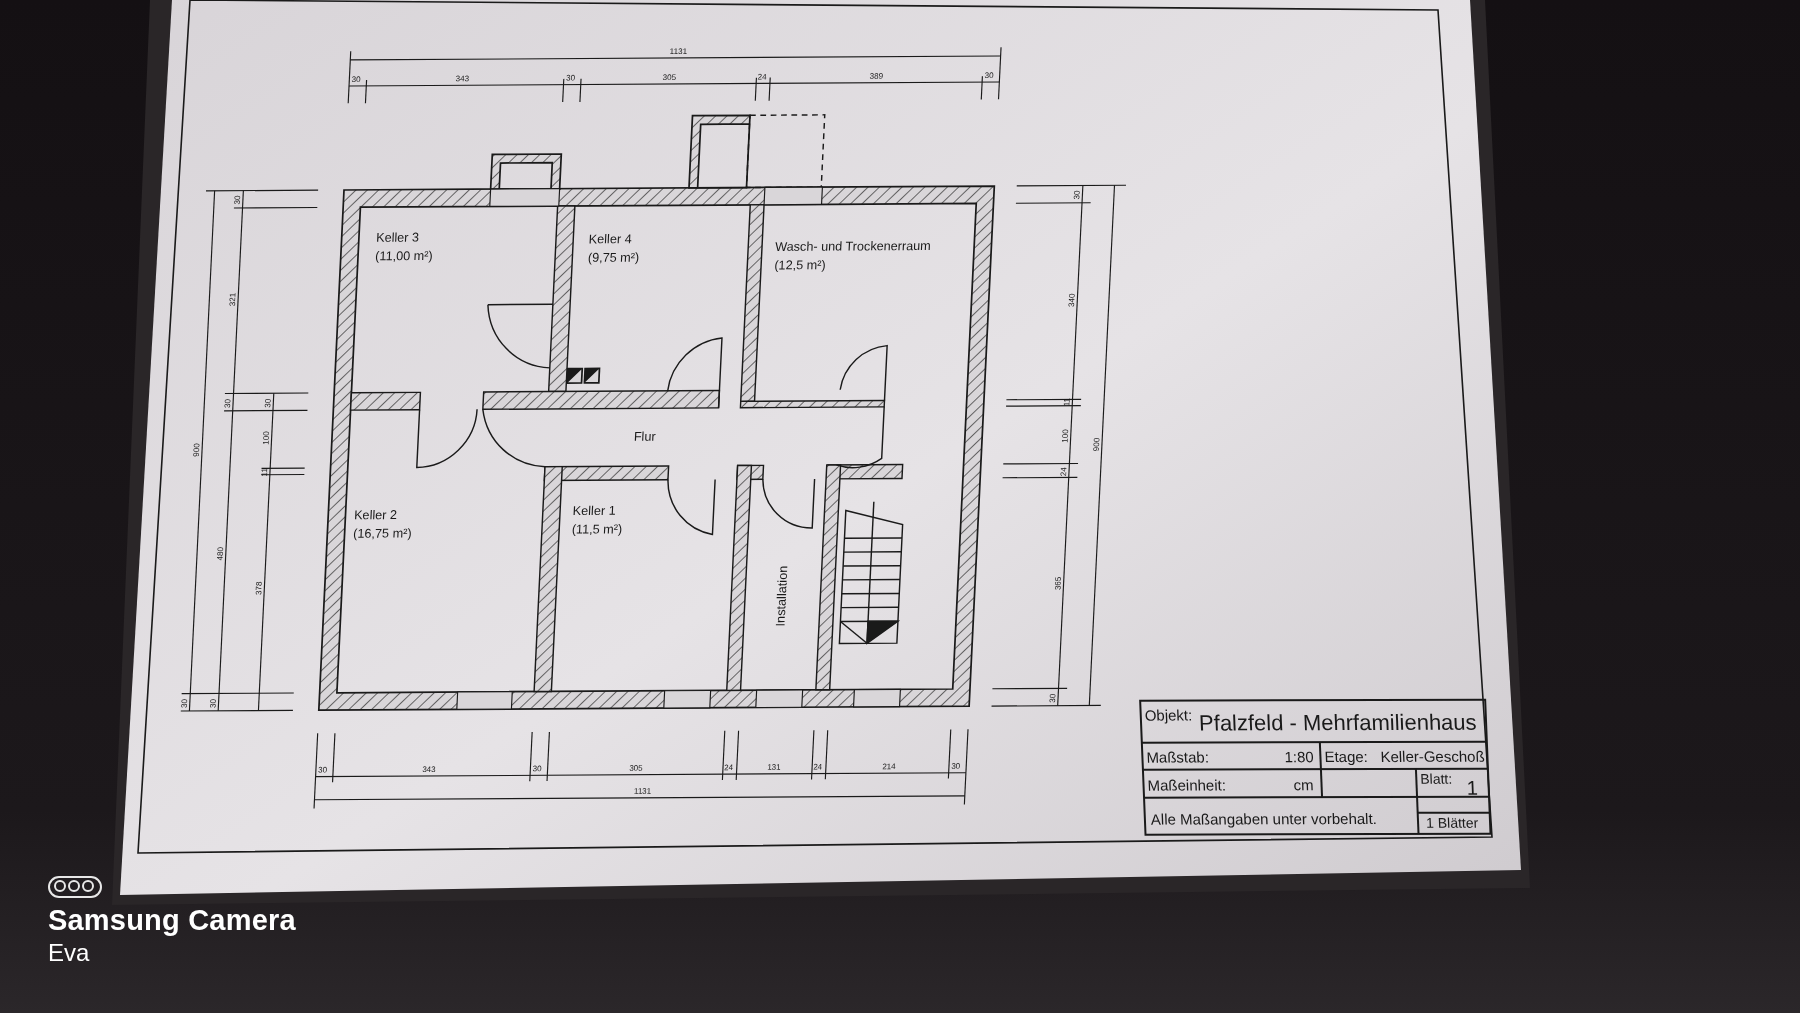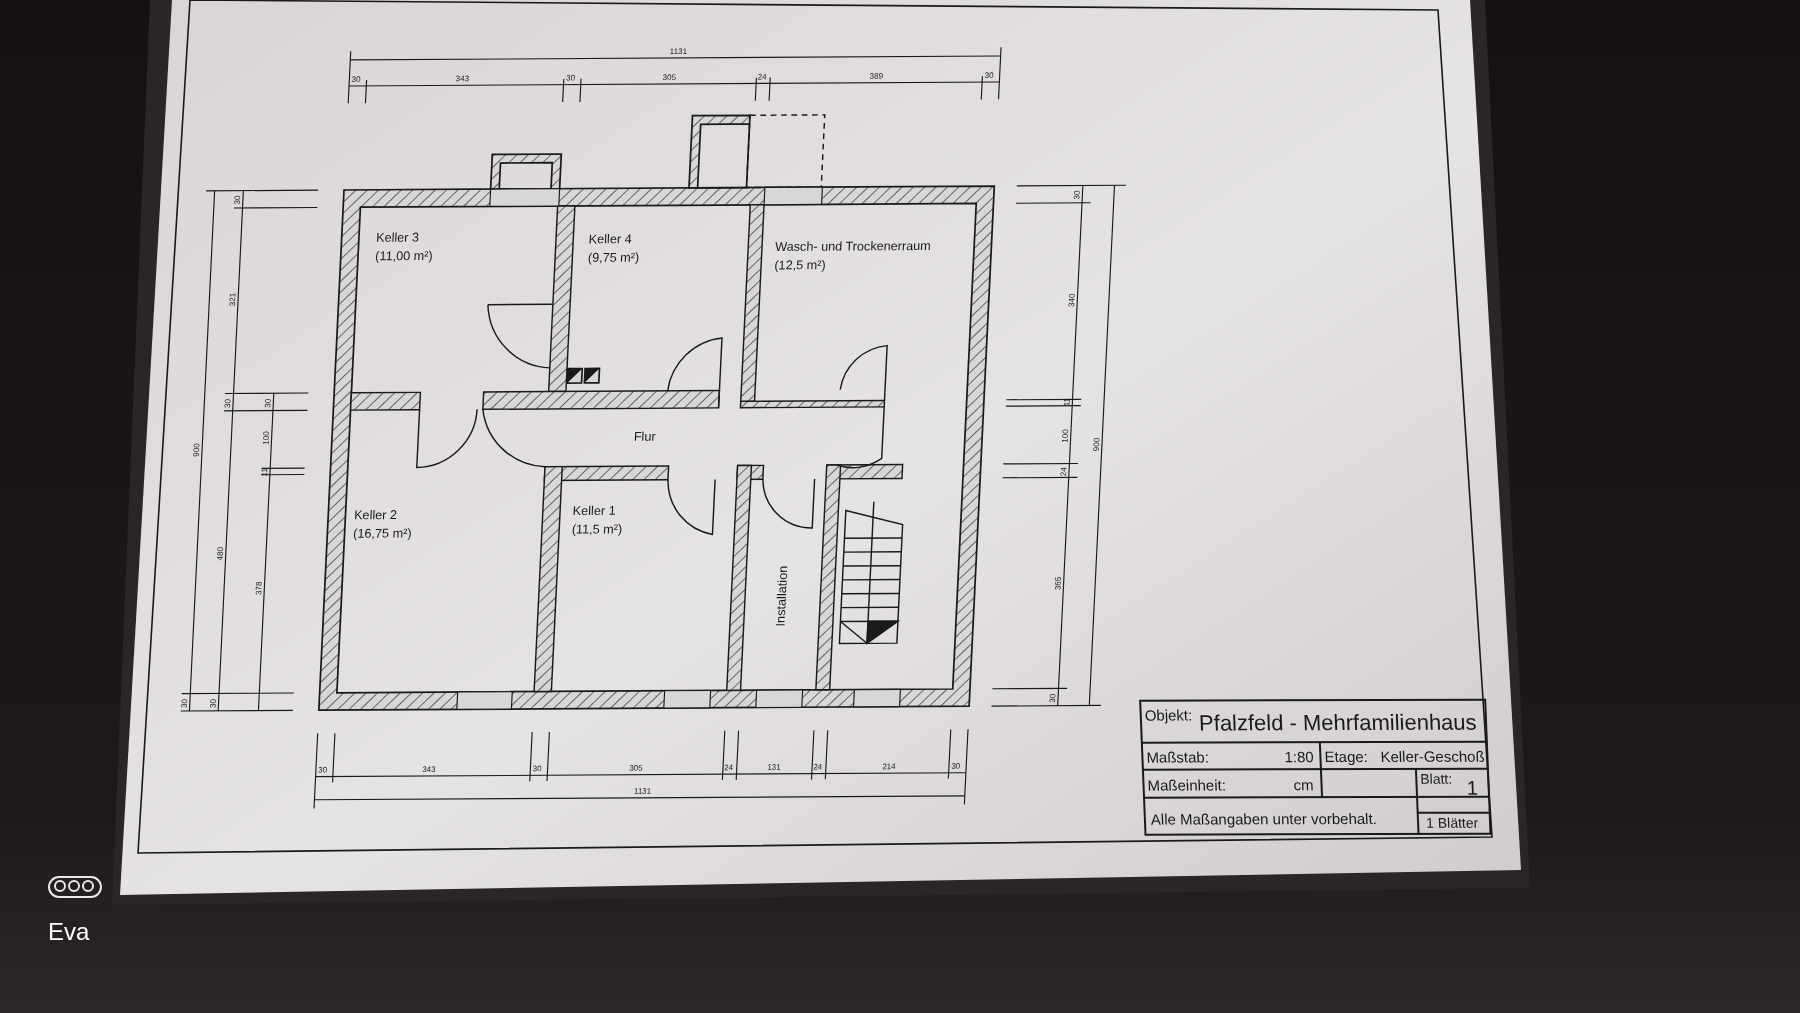--- a/index.html
+++ b/index.html
@@ -2,21 +2,21 @@
 <html><head>
 <meta charset="utf-8">
 <style>
   html,body{margin:0;padding:0;}
   body{width:1800px;height:1013px;overflow:hidden;background:#141013;position:relative;font-family:"Liberation Sans",sans-serif;}
   #scene{position:absolute;left:0;top:0;width:1800px;height:1013px;}
   .overlay{position:absolute;left:48px;top:876px;color:#ffffff;}
   .cam-icon{display:flex;gap:2px;border:2px solid #e8e8e8;border-radius:12px;padding:2px 4px;width:42px;height:14px;box-sizing:content-box;}
   .cam-icon span{width:12px;height:12px;border:2px solid #e8e8e8;border-radius:50%;box-sizing:border-box;display:block;}
   .cam-title{font-size:29px;font-weight:bold;margin-top:6px;letter-spacing:0.2px;}
-  .cam-user{font-size:24px;margin-top:20px;}
+  .cam-user{font-size:24px;margin-top:2px;}
   svg text{font-family:"Liberation Sans",sans-serif;fill:#1a1a1a;}
 </style>
 </head>
 <body>
 
 <svg id="scene" viewBox="0 0 1800 1013" xmlns="http://www.w3.org/2000/svg">
   <defs>
     <linearGradient id="paperGrad" x1="0" y1="0" x2="1" y2="1">
       <stop offset="0" stop-color="#d8d4d8"></stop>
       <stop offset="0.55" stop-color="#e6e3e6"></stop>
@@ -236,14 +236,15 @@
     <text x="1393" y="832" font-size="14">1  Blätter</text>
   </g>
 </svg>
 
 <div class="overlay">
   <div class="cam-icon">
     <span></span>
       <span></span>
       <span></span>
   </div>
+  <div class="cam-title">Samsung Camera</div>
   <div class="cam-user">Eva</div>
 </div>
 
 </body></html>

